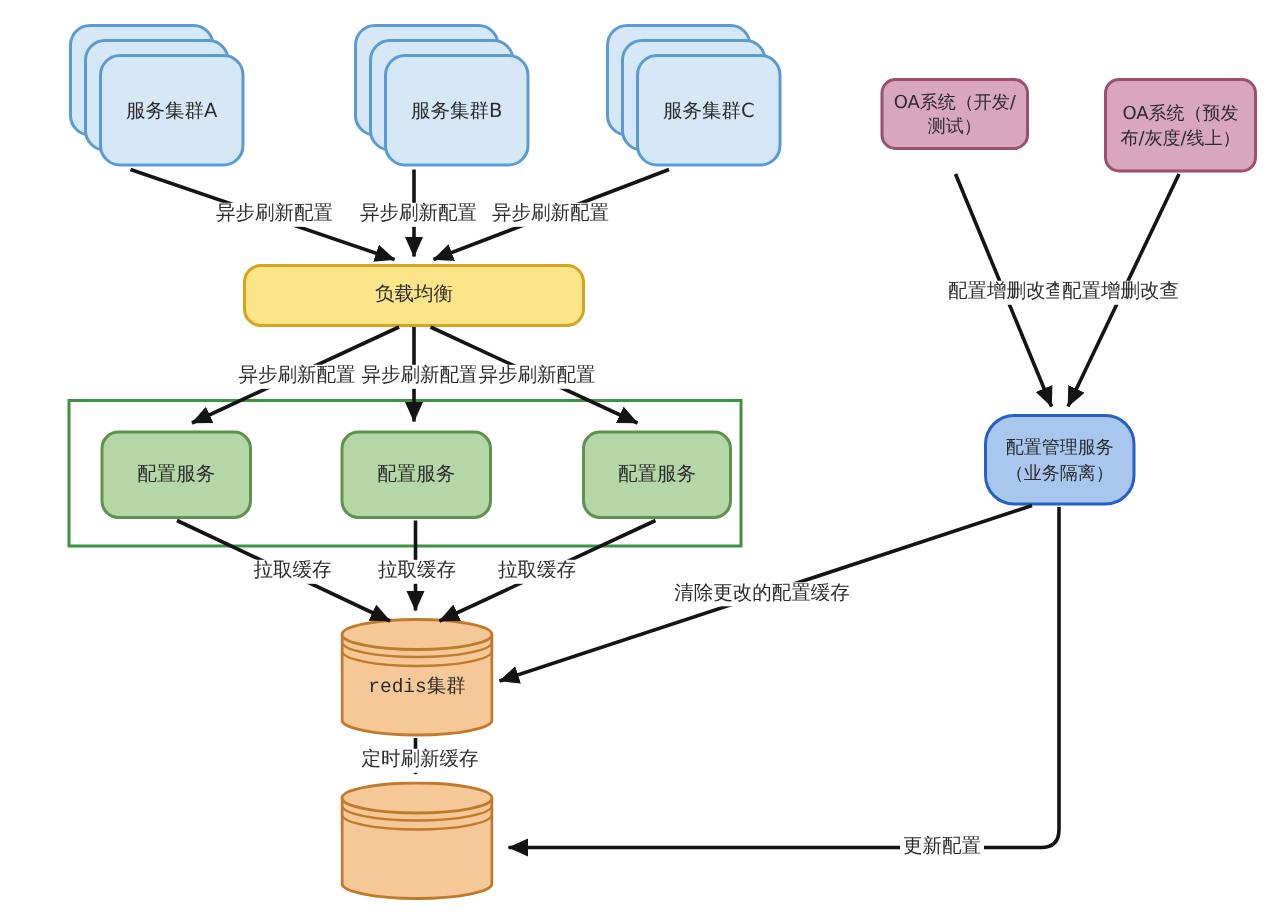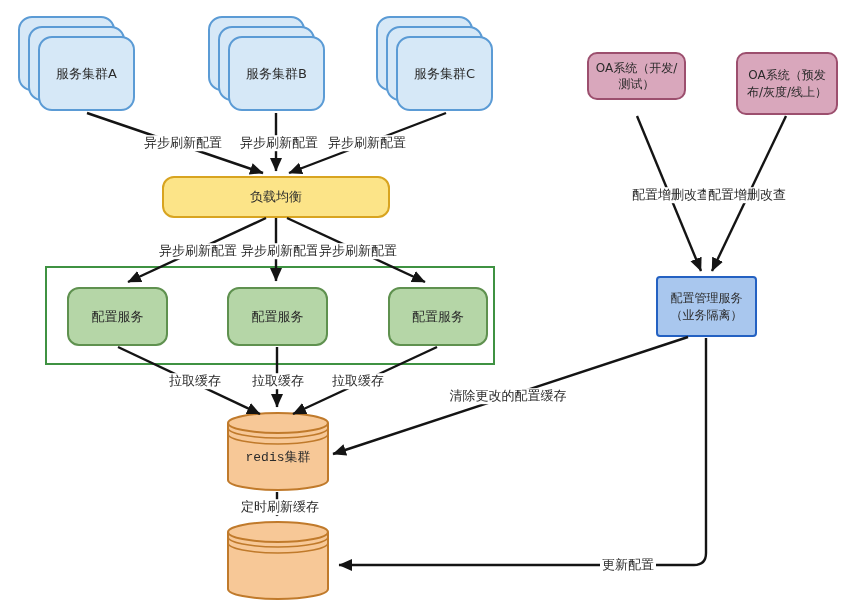--- a/index.html
+++ b/index.html
@@ -2,38 +2,38 @@
 <html style="--cluster-fill: #d6e8f7; --cluster-border: #5b9bd5; --lb-fill: #fce488; --lb-border: #d8a420; --service-fill: #b5d6a7; --service-border: #5f914f; --group-border: #3f9242; --db-fill: #f7c897; --db-border: #c07a2b; --oa-fill: #d9a7bc; --oa-border: #9c4f6e; --mgmt-fill: #a9c7ee; --mgmt-border: #2461c2; --line: #141414; --text: #2b2b2b;"><head>
 <meta charset="utf-8">
 <style>
   html,body{margin:0;padding:0;background:#ffffff;}
   .canvas{
     position:relative;width:850px;height:614px;background:#fff;overflow:hidden;
     font-family:"DejaVu Sans","Liberation Sans",sans-serif;color:var(--text,#2b2b2b);
   }
   .canvas *{box-sizing:border-box;}
   
-  .stack{position:absolute;width:119px;height:97px;}
+  .stack{position:absolute;width:119px;height:97px;margin-left:28px;}
   .stack .layer{
     position:absolute;width:97px;height:75px;border-radius:14px;
     background:var(--cluster-fill);border:2px solid var(--cluster-border);
   }
   .stack .l1{left:0;top:0;}
   .stack .l2{left:10px;top:10px;}
   .stack .l3{left:20px;top:20px;display:flex;align-items:center;justify-content:center;
     font-size:13px;}
   
   .node{
     position:absolute;display:flex;align-items:center;justify-content:center;
     text-align:center;font-size:13px;line-height:1.35;border-radius:12px;padding:2px 4px;
   }
   .lb{background:var(--lb-fill);border:2px solid var(--lb-border);}
   .svc{background:var(--service-fill);border:2px solid var(--service-border);}
   .oa{background:var(--oa-fill);border:2px solid var(--oa-border);font-size:12px;border-radius:10px;}
-  .mgmt{background:var(--mgmt-fill);border:2px solid var(--mgmt-border);font-size:12px;border-radius:4px;}
+  .mgmt{background:var(--mgmt-fill);border:2px solid var(--mgmt-border);font-size:12px;border-radius:20px;}
   .group{position:absolute;border:2px solid var(--group-border);background:transparent;}
   
   .cyl{position:absolute;}
   .cyl .cap{position:absolute;left:0;top:10px;width:100%;height:calc(100% - 10px);
     display:flex;align-items:center;justify-content:center;font-size:13px;font-family:Liberation Mono, monospace;}
   
   .edges{position:absolute;left:0;top:0;pointer-events:none;}
   .edge{stroke:var(--line);stroke-width:2.4;fill:none;}
   
   .elabel{

